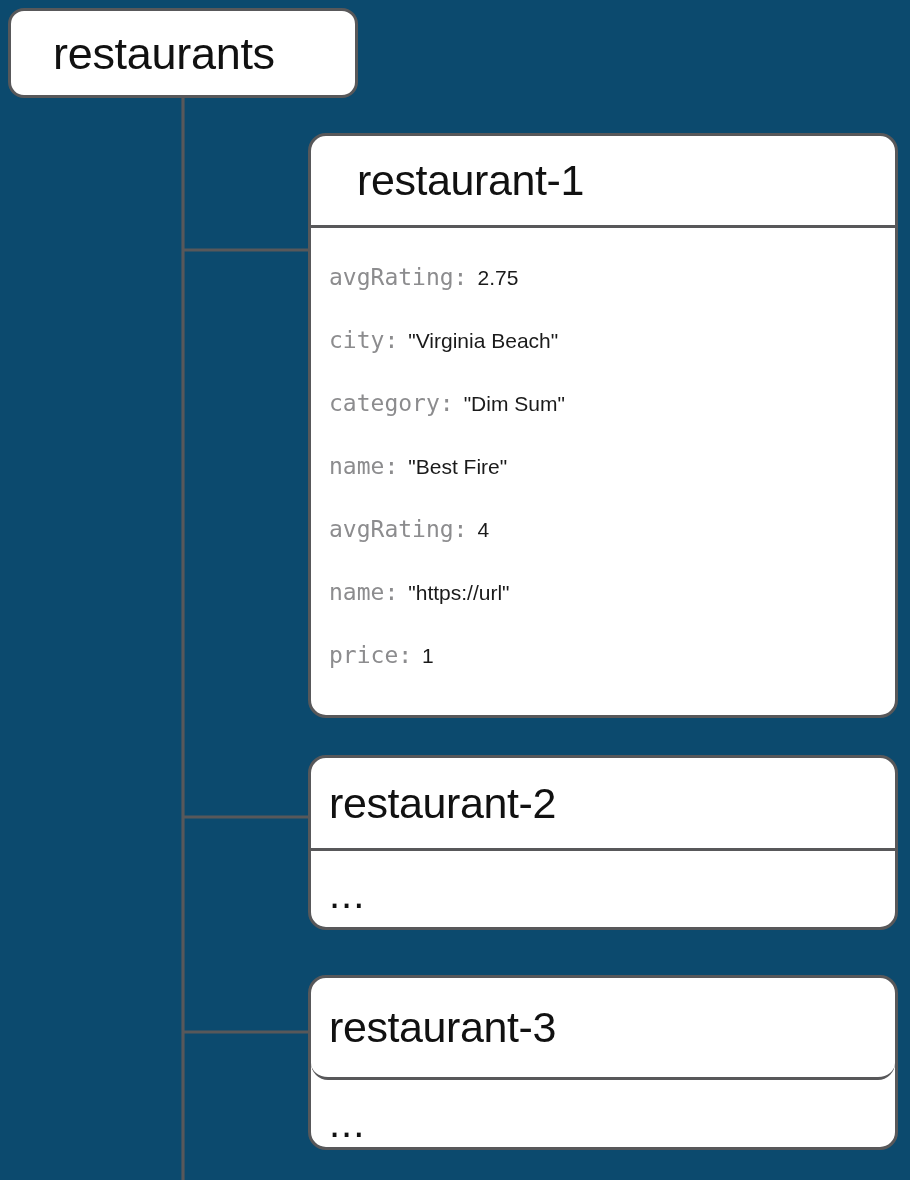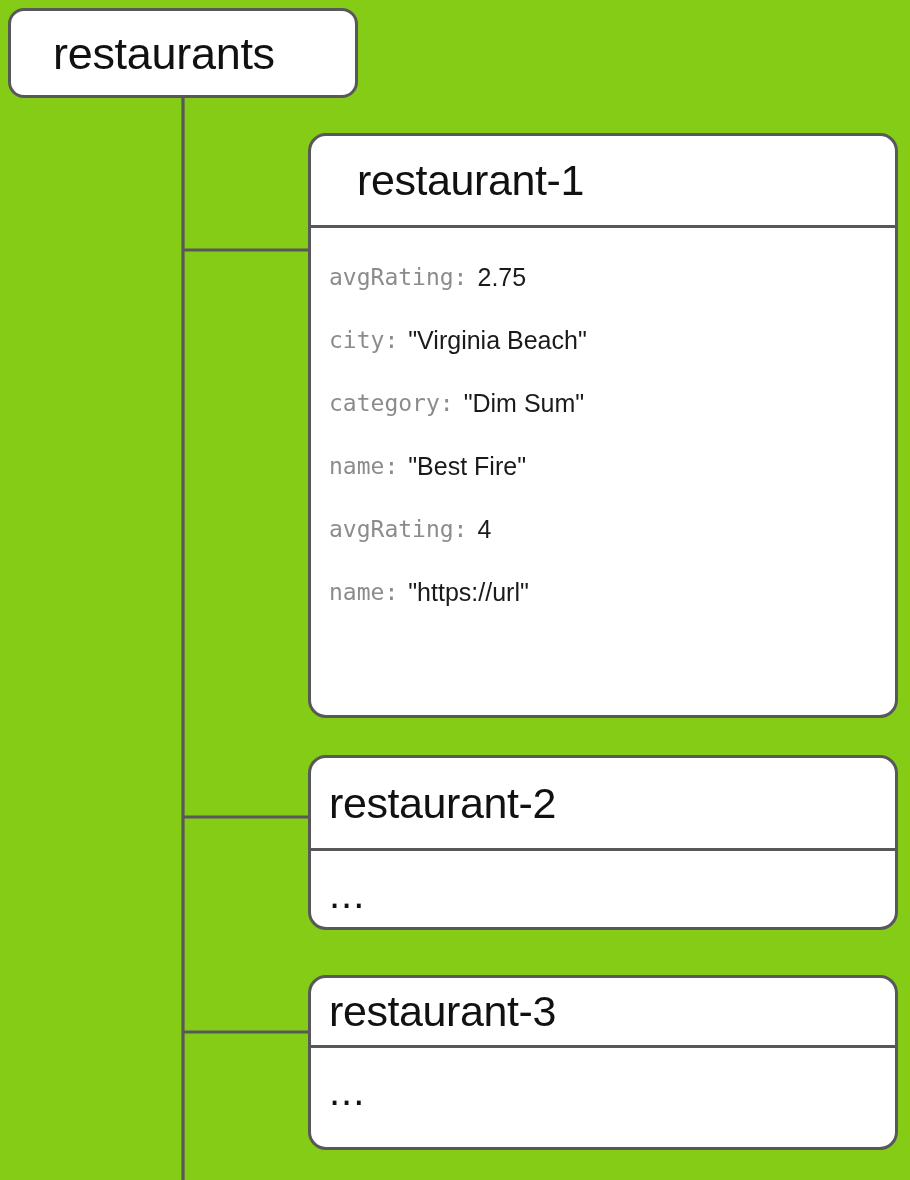--- a/index.html
+++ b/index.html
@@ -12,21 +12,21 @@
     height: 1180px;
     overflow: hidden;
     font-family: "Liberation Sans", sans-serif;
     -webkit-font-smoothing: antialiased;
   }
 
   #stage {
     position: relative;
     width: 910px;
     height: 1180px;
-    background: #84cc16;
+    background: #0c4a6e;
   }
 
   
   .connector-svg {
     position: absolute;
     left: 0;
     top: 0;
     width: 910px;
     height: 1180px;
     pointer-events: none;
@@ -97,21 +97,21 @@
     white-space: nowrap;
   }
   .field-key {
     font-family: "DejaVu Sans Mono", monospace;
     font-size: 23px;
     color: #8c8c8e;
     line-height: 1;
   }
   .field-val {
     font-family: "Liberation Sans", sans-serif;
-    font-size: 25px;
+    font-size: 21px;
     color: #1a1a1a;
     line-height: 1;
     margin-left: 10px;
   }
 
   
   .card-ellipsis {
     font-size: 40px;
     color: #111111;
     line-height: 1;
@@ -127,21 +127,21 @@
   
   #card-1 { left: 308px; top: 133px;  width: 590px; height: 585px; }
   #card-1 .card-header { height: 92px; padding-left: 28px; }
   #card-1 .card-body   { height: 490px; }
 
   #card-2 { left: 308px; top: 755px;  width: 590px; height: 175px; }
   #card-2 .card-header { height: 93px; }
   #card-2 .card-body   { height: 79px; padding: 0; }
 
   #card-3 { left: 308px; top: 975px;  width: 590px; height: 175px; }
-  #card-3 .card-header { height: 70px; }
+  #card-3 .card-header { height: 102px; border-radius: 17px; }
   #card-3 .card-body   { height: 79px; padding: 0; }
 </style>
 </head>
 <body>
 
 <div id="stage">
 
   <svg class="connector-svg" viewBox="0 0 910 1180" width="910" height="1180">
 
     <path class="conn-line" d="M183,97 L183,1180"></path>
@@ -186,20 +186,24 @@
       <div class="field-row">
         <span class="field-key">avgRating:</span>
         <span class="field-val">4</span>
       </div>
 
       <div class="field-row">
         <span class="field-key">name:</span>
         <span class="field-val">"https://url"</span>
       </div>
 
+      <div class="field-row">
+        <span class="field-key">price:</span>
+        <span class="field-val">1</span>
+      </div>
 
     </div>
   </div>
 
   <div class="card" id="card-2">
     <div class="card-header">
       <span class="card-title">restaurant-2</span>
     </div>
     <div class="card-body">
       <div class="card-ellipsis">...</div>

